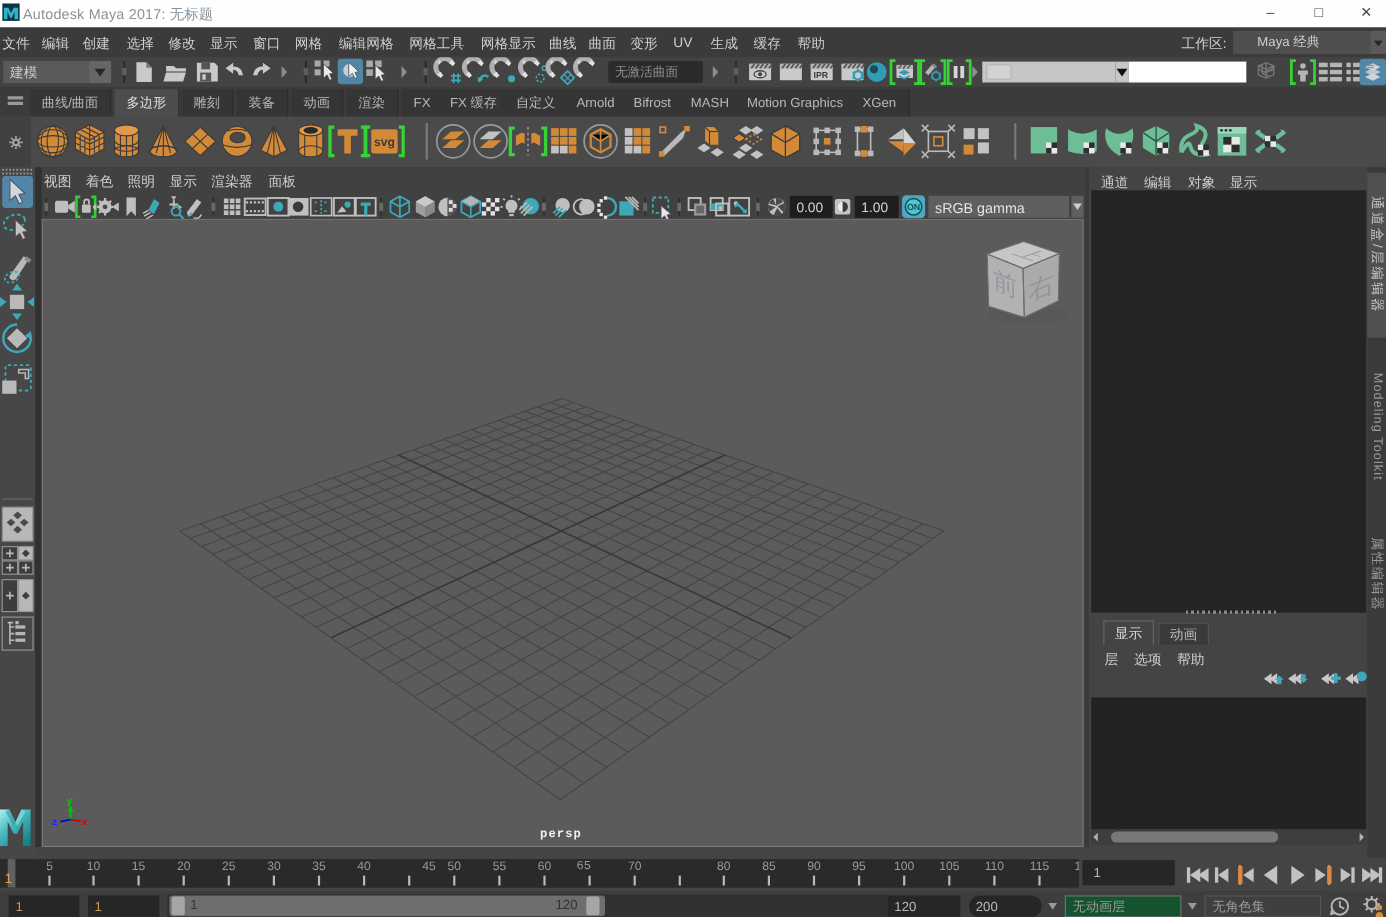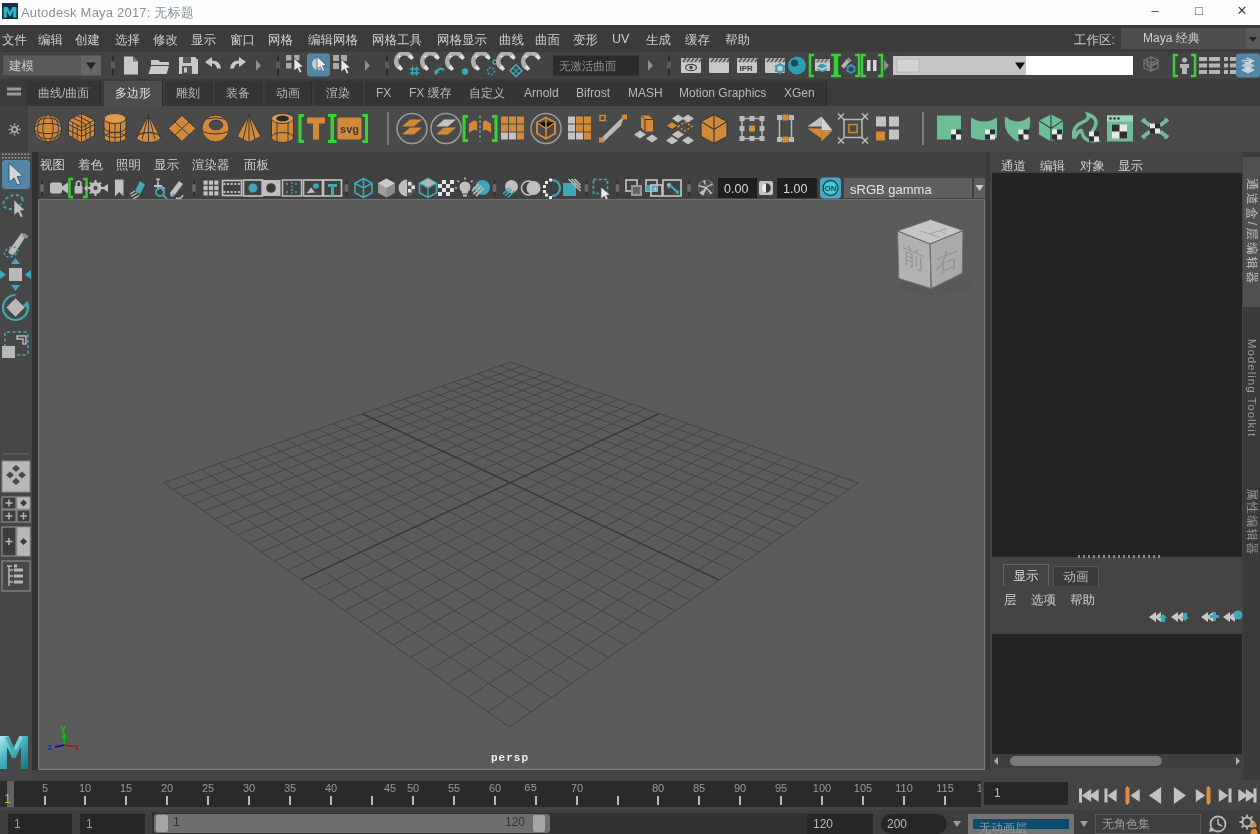--- a/index.html
+++ b/index.html
@@ -1045,21 +1045,21 @@
     <div class="abs" style="left:154px;top:4px;width:396px;height:19px;background:#6e6e6e;border-radius:3px;"></div>
     <div class="abs" style="left:156px;top:5px;width:12px;height:17px;background:#a5a5a5;border-radius:2px;"></div>
     <div class="abs" style="left:533px;top:5px;width:12px;height:17px;background:#a5a5a5;border-radius:2px;"></div>
     <div class="abs" style="left:173px;top:5px;color:#333;font-size:12px;">1</div>
     <div class="abs" style="left:505px;top:5px;color:#333;font-size:12px;">120</div>
     <div class="field" style="left:807px;top:4px;width:66px;height:20px;line-height:20px;padding-left:6px;color:#b8b8b8;">120</div>
     <div class="field" style="left:881px;top:4px;width:66px;height:20px;line-height:20px;padding-left:6px;color:#b8b8b8;border-radius:10px;">200</div>
     <svg class="abs" style="left:951px;top:10px" width="12" height="8">
         <path d="M2 1 L10 1 L6 7 Z" fill="#9a9a9a"></path>
       </svg>
-    <div class="abs" style="left:968px;top:4px;width:106px;height:20px;background:#0c4a6e;border:5px solid #737373;color:#9a9a9a;font-size:12px;line-height:18px;padding-left:6px;">无动画层</div>
+    <div class="abs" style="left:968px;top:4px;width:106px;height:20px;background:#14532d;border:1px solid #737373;color:#9a9a9a;font-size:12px;line-height:18px;padding-left:6px;">无动画层</div>
     <svg class="abs" style="left:1078px;top:10px" width="12" height="8">
         <path d="M2 1 L10 1 L6 7 Z" fill="#9a9a9a"></path>
       </svg>
     <div class="abs" style="left:1095px;top:4px;width:106px;height:20px;background:#3f3f3f;border:1px solid #575757;color:#9a9a9a;font-size:12px;line-height:18px;padding-left:6px;">无角色集</div>
       <svg class="abs" style="left:1207px;top:3px" width="22" height="22">
         <circle cx="11" cy="11" r="7.5" fill="none" stroke="#b5b5b5" stroke-width="1.8"></circle>
         <path d="M11 6 v5 l4 2" fill="none" stroke="#b5b5b5" stroke-width="1.6"></path>
         <path d="M3 14 l4 4 -5 1 Z" fill="#b5b5b5"></path>
       </svg>
       <svg class="abs" style="left:1238px;top:3px" width="22" height="22">

